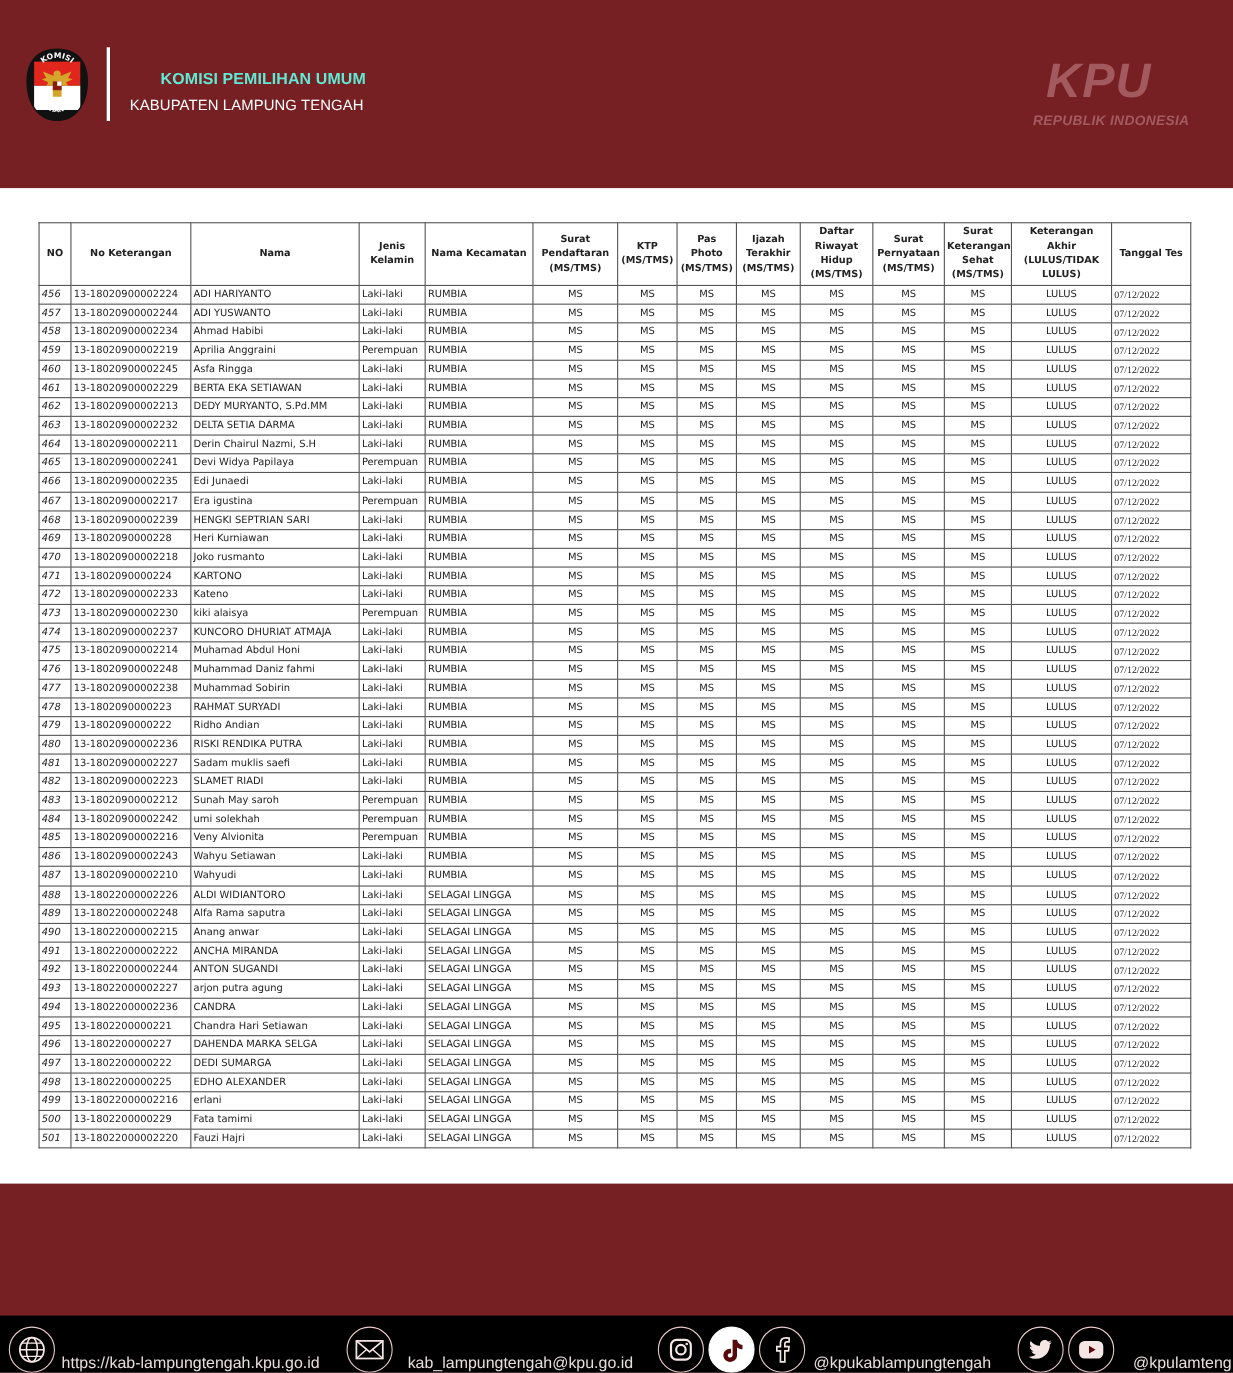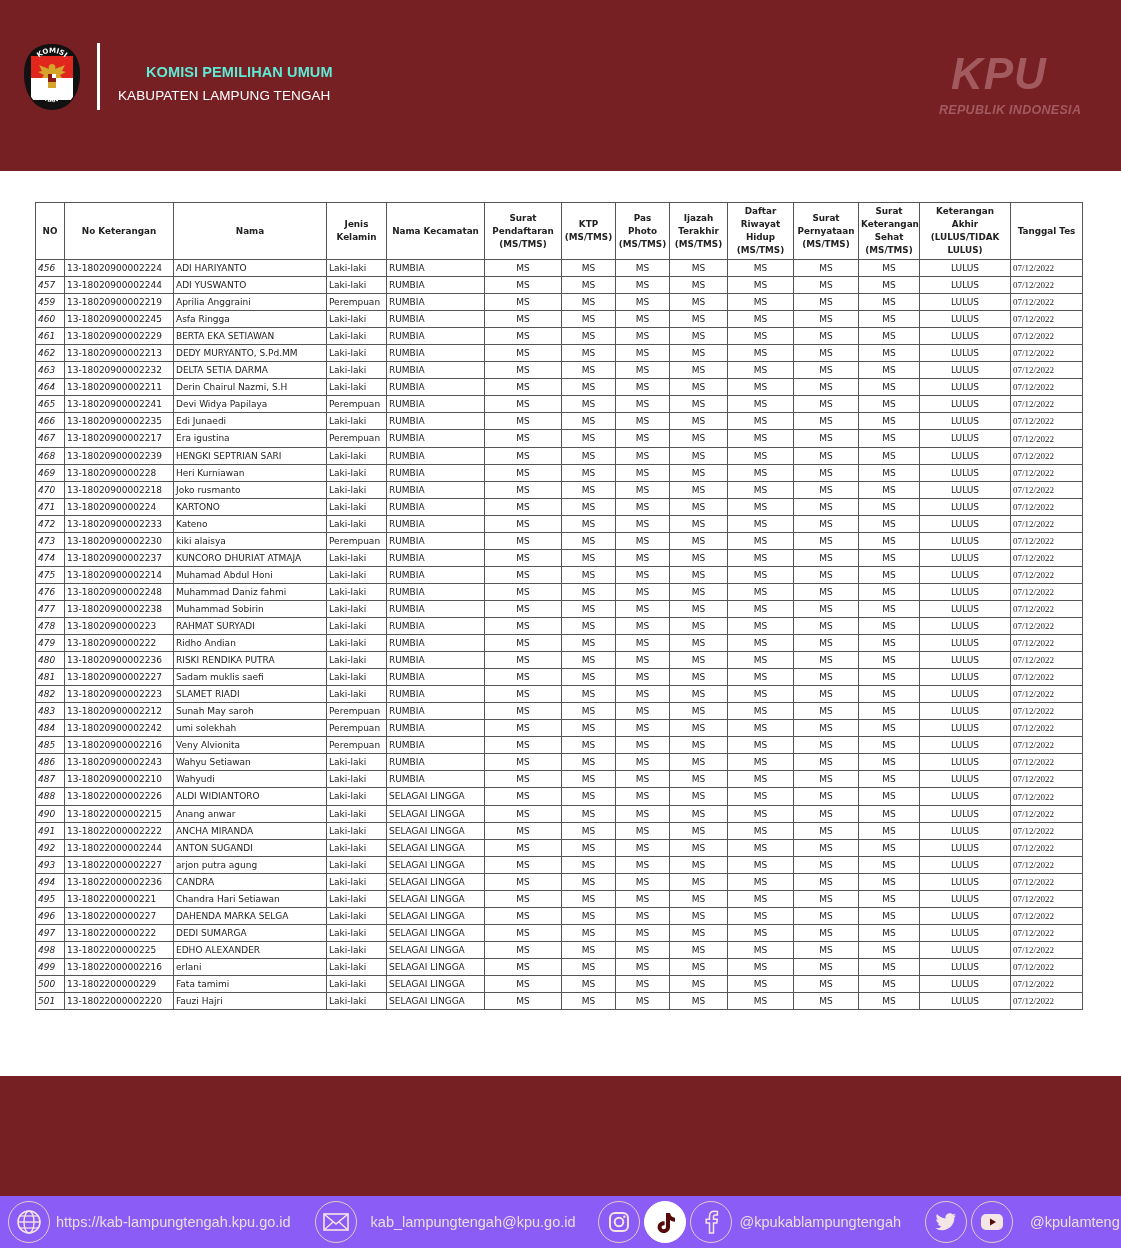--- a/index.html
+++ b/index.html
@@ -59,22 +59,22 @@
   td.c-date { padding-right: 2px; vertical-align: bottom; line-height: 14px; font-family: Liberation Serif, serif; }
   td.c-left { text-align: left; }
 
   
   .bottom-band {
     position: absolute; left: 0; top: 1076px; width: 1121px; height: 172px;
     background: #762024;
   }
   .footer-bar {
     position: absolute; left: 0; top: 1196px; width: 1121px; height: 52px;
-    background: #8b5cf6;
-    display: flex; align-items: center;
+    background: #000000;
+    display: flex; align-items: flex-end;
   }
   .f-icon {
     width: 42px; height: 42px; border-radius: 50%;
     border: 1.5px solid #e8c9c9; color: #f5e6e6;
     display: flex; align-items: center; justify-content: center;
     flex: 0 0 auto;
   }
   .f-icon.filled { background: #ffffff; color: #560a0c; border-color: #ffffff; }
   .f-icon svg { display: block; }
   .f-text {
@@ -182,20 +182,36 @@
           <td class="c-center">MS</td>
           <td class="c-center">MS</td>
           <td class="c-center">MS</td>
           <td class="c-center">MS</td>
           <td class="c-center">MS</td>
           <td class="c-center">MS</td>
           <td class="c-center">LULUS</td>
           <td class="c-date">07/12/2022</td>
         </tr>
         <tr>
+          <td class="c-no">458</td>
+          <td class="c-left">13-18020900002234</td>
+          <td class="c-left">Ahmad Habibi</td>
+          <td class="c-left">Laki-laki</td>
+          <td class="c-left">RUMBIA</td>
+          <td class="c-center">MS</td>
+          <td class="c-center">MS</td>
+          <td class="c-center">MS</td>
+          <td class="c-center">MS</td>
+          <td class="c-center">MS</td>
+          <td class="c-center">MS</td>
+          <td class="c-center">MS</td>
+          <td class="c-center">LULUS</td>
+          <td class="c-date">07/12/2022</td>
+        </tr>
+        <tr>
           <td class="c-no">459</td>
           <td class="c-left">13-18020900002219</td>
           <td class="c-left">Aprilia Anggraini</td>
           <td class="c-left">Perempuan</td>
           <td class="c-left">RUMBIA</td>
           <td class="c-center">MS</td>
           <td class="c-center">MS</td>
           <td class="c-center">MS</td>
           <td class="c-center">MS</td>
           <td class="c-center">MS</td>
@@ -649,20 +665,36 @@
           <td class="c-center">MS</td>
           <td class="c-center">MS</td>
           <td class="c-center">MS</td>
           <td class="c-center">LULUS</td>
           <td class="c-date">07/12/2022</td>
         </tr>
         <tr>
           <td class="c-no">488</td>
           <td class="c-left">13-18022000002226</td>
           <td class="c-left">ALDI WIDIANTORO</td>
+          <td class="c-left">Laki-laki</td>
+          <td class="c-left">SELAGAI LINGGA</td>
+          <td class="c-center">MS</td>
+          <td class="c-center">MS</td>
+          <td class="c-center">MS</td>
+          <td class="c-center">MS</td>
+          <td class="c-center">MS</td>
+          <td class="c-center">MS</td>
+          <td class="c-center">MS</td>
+          <td class="c-center">LULUS</td>
+          <td class="c-date">07/12/2022</td>
+        </tr>
+        <tr>
+          <td class="c-no">489</td>
+          <td class="c-left">13-18022000002248</td>
+          <td class="c-left">Alfa Rama saputra</td>
           <td class="c-left">Laki-laki</td>
           <td class="c-left">SELAGAI LINGGA</td>
           <td class="c-center">MS</td>
           <td class="c-center">MS</td>
           <td class="c-center">MS</td>
           <td class="c-center">MS</td>
           <td class="c-center">MS</td>
           <td class="c-center">MS</td>
           <td class="c-center">MS</td>
           <td class="c-center">LULUS</td>

